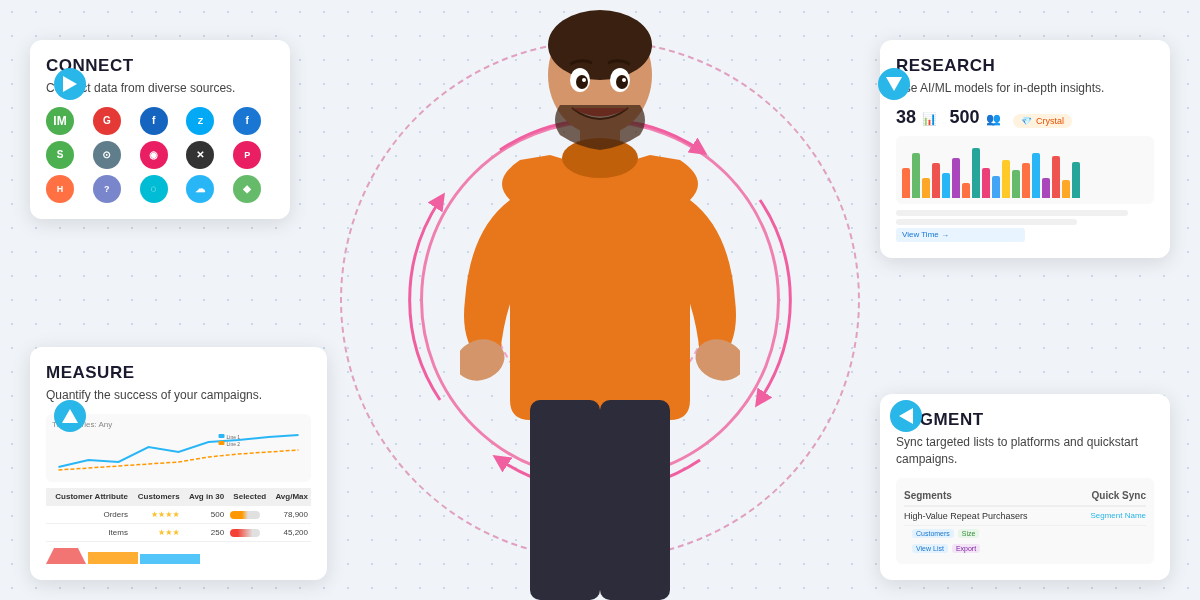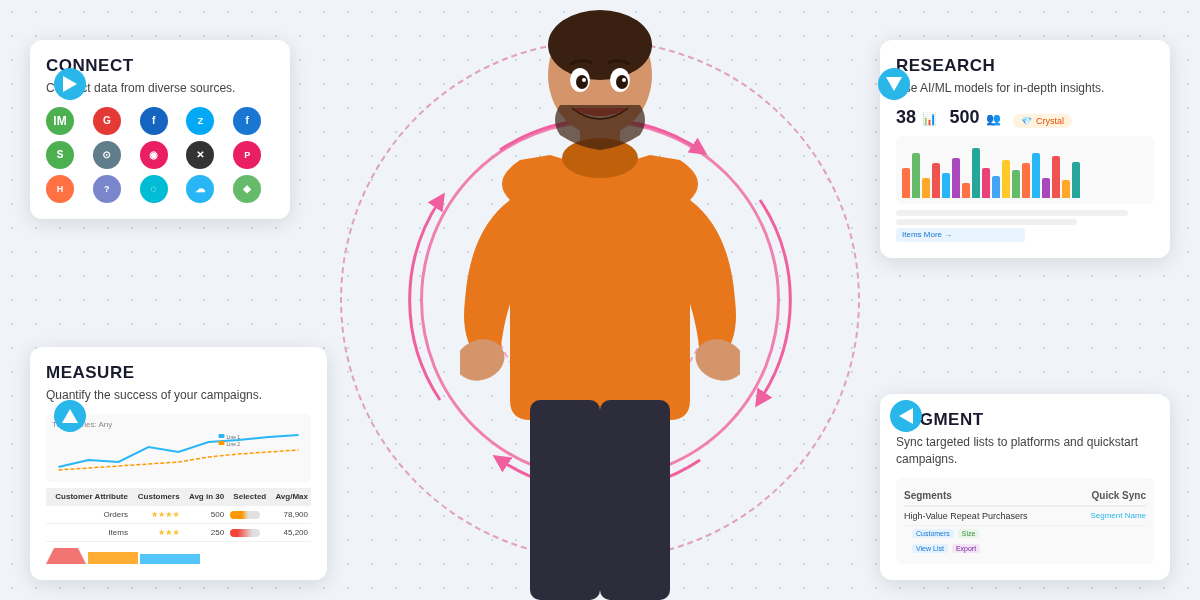--- a/index.html
+++ b/index.html
@@ -412,21 +412,21 @@
         <div class="mini-bar" style="height:42px; background:#ef5350;"></div>
         <div class="mini-bar" style="height:18px; background:#ffa726;"></div>
         <div class="mini-bar" style="height:36px; background:#26a69a;"></div>
       </div>
     </div>
 
     <div style="margin-top:6px; font-size:8px; color:#888;">
       <div style="background:#f0f0f0; height:6px; border-radius:3px; margin-bottom:3px; width:90%;"></div>
       <div style="background:#f0f0f0; height:6px; border-radius:3px; margin-bottom:3px; width:70%;"></div>
       <div style="background:#e8f4ff; height:14px; border-radius:3px; width:50%; display:flex; align-items:center; padding:0 6px;">
-        <span style="color:#1976d2; font-size:8px;">Items More →</span>
+        <span style="color:#1976d2; font-size:8px;">View Time →</span>
       </div>
     </div>
   </div>
 
   <div class="section-icon" style="background:#29b6e8; bottom:168px; left:54px;">
     <div class="tri-up"></div>
   </div>
 
   <div class="card card-measure">
     <div class="card-title">MEASURE</div>

